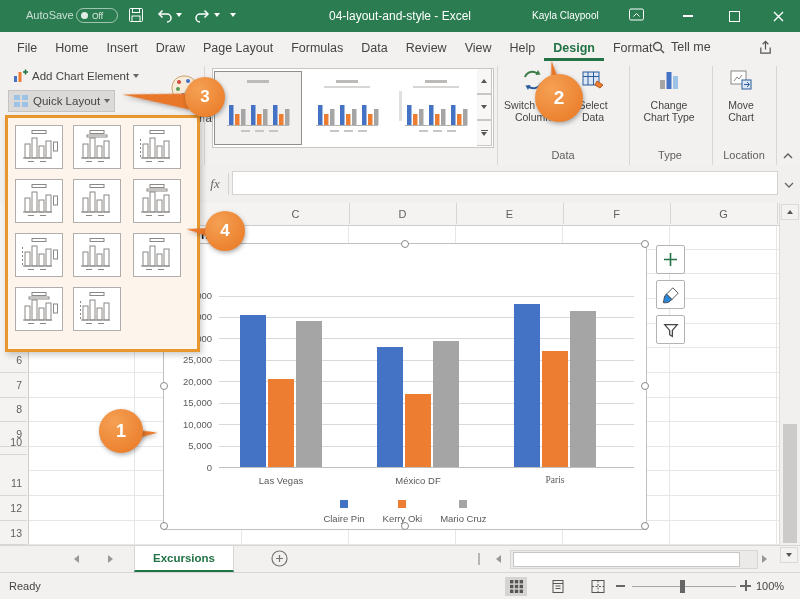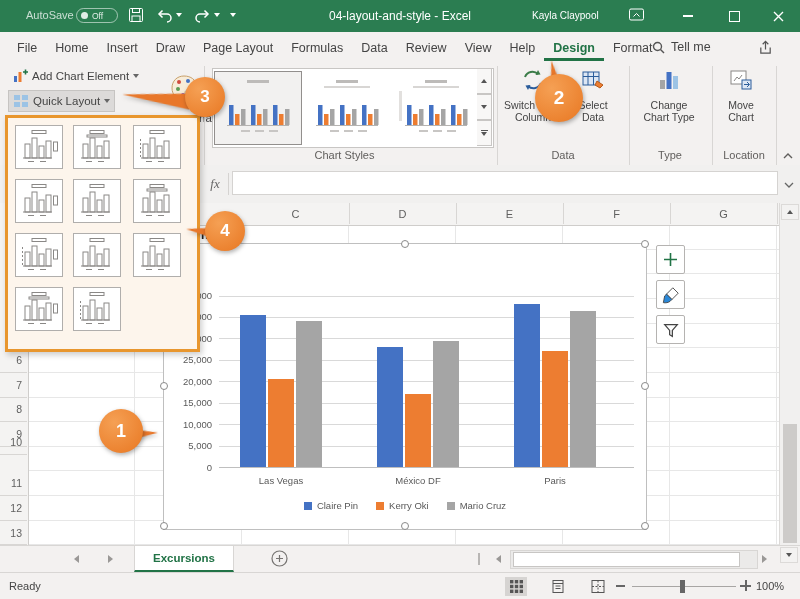--- a/index.html
+++ b/index.html
@@ -64,21 +64,21 @@
   #partial-cell-text{position:absolute;left:201px;top:228px;font-size:12px;font-weight:700;color:#222;z-index:4;}
 
   
   #chart{position:absolute;left:163px;top:243px;width:482px;height:285px;background:#fff;border:1px solid #bfbfbf;z-index:5;}
   #chart-title{position:absolute;left:0;top:10px;width:100%;text-align:center;font-size:15px;color:#595959;}
   .gridline{position:absolute;left:55px;width:415px;height:1px;background:#d9d9d9;}
   .ylab{position:absolute;left:0;width:48px;text-align:right;font-size:9.5px;color:#595959;}
   .bar{position:absolute;width:26px;}
   .catlab{position:absolute;width:96px;text-align:center;font-size:9.5px;color:#595959;}
   #legend{position:absolute;left:0;top:256px;width:100%;display:flex;justify-content:center;gap:18px;}
-  .leg-item{display:flex;align-items:center;gap:5px;font-size:9.5px;color:#595959;}
+  .leg-item{display:flex;align-items:center;gap:5px;font-size:9.5px;color:#595959;flex-direction:column;}
   .leg-sq{width:8px;height:8px;display:inline-block;}
   .handle{position:absolute;width:8px;height:8px;border-radius:50%;background:#fff;border:1px solid #8a8a8a;box-sizing:border-box;}
   .side-btn{position:absolute;left:656px;width:27px;height:27px;background:#fff;border:1px solid #b5b3b1;border-radius:2px;display:flex;align-items:center;justify-content:center;z-index:6;}
 
   
   #vscroll{position:absolute;left:779px;top:203px;width:20px;height:342px;background:#f1f0ef;border-left:1px solid #dcdad8;}
   .sb-btn{position:absolute;left:1px;width:18px;height:16px;background:#f3f2f1;border:1px solid #dcdad8;box-sizing:border-box;display:flex;align-items:center;justify-content:center;}
   #vthumb{position:absolute;left:3px;top:221px;width:14px;height:119px;background:#cdcbc9;}
 
   
@@ -345,21 +345,20 @@
             <rect x="3" y="4" width="15" height="13" stroke="#8a8886" fill="#fff"></rect>
             <path d="M6 14l3-4 2 2 3-4" stroke="#8a8886"></path>
             <rect x="14" y="13" width="9" height="9" fill="#dce6f4" stroke="#2b5d9b"></rect>
             <path d="M16 17.5h5M19 15l2.5 2.5L19 20" stroke="#2b5d9b"></path>
           </svg>
       </span>
       <span>Move</span>
       <span>Chart</span>
     </div>
 
-    <div class="grp-label" style="left:212px;width:265px;">Chart Styles</div>
     <div class="grp-label" style="left:500px;width:126px;">Data</div>
     <div class="grp-label" style="left:631px;width:78px;">Type</div>
     <div class="grp-label" style="left:714px;width:60px;">Location</div>
     <span id="collapse-chv">
       <svg width="10" height="8" viewBox="0 0 10 8" fill="none" stroke="#605e5c" stroke-width="1.4">
           <path d="M1 6l4-4 4 4"></path>
         </svg>
     </span>
   </div>
 
@@ -417,21 +416,21 @@
         <div class="bar" style="left: 213px; top: 102.95px; height: 120.05px; background: rgb(68, 114, 196);"></div>
         <div class="bar" style="left: 350px; top: 60.075px; height: 162.925px; background: rgb(68, 114, 196);"></div>
         <div class="bar" style="left: 104px; top: 135.106px; height: 87.8937px; background: rgb(237, 125, 49);"></div>
         <div class="bar" style="left: 241px; top: 150.113px; height: 72.8875px; background: rgb(237, 125, 49);"></div>
         <div class="bar" style="left: 378px; top: 107.237px; height: 115.763px; background: rgb(237, 125, 49);"></div>
         <div class="bar" style="left: 132px; top: 77.225px; height: 145.775px; background: rgb(165, 165, 165);"></div>
         <div class="bar" style="left: 269px; top: 96.5187px; height: 126.481px; background: rgb(165, 165, 165);"></div>
         <div class="bar" style="left: 406px; top: 66.5062px; height: 156.494px; background: rgb(165, 165, 165);"></div>
         <div class="catlab" style="left: 69px; top: 231px;">Las Vegas</div>
         <div class="catlab" style="left: 206px; top: 231px;">México DF</div>
-        <div class="catlab" style="left: 343px; top: 231px;">Paris</div>
+        <div class="catlab" style="left: 343px; top: 231px; font-family: Liberation Serif, serif;">Paris</div>
       </div>
     <div id="legend">
         <div class="leg-item">
           <div class="leg-sq" style="background: rgb(68, 114, 196);"></div>
           <span>Claire Pin</span>
         </div>
         <div class="leg-item">
           <div class="leg-sq" style="background: rgb(237, 125, 49);"></div>
           <span>Kerry Oki</span>
         </div>

